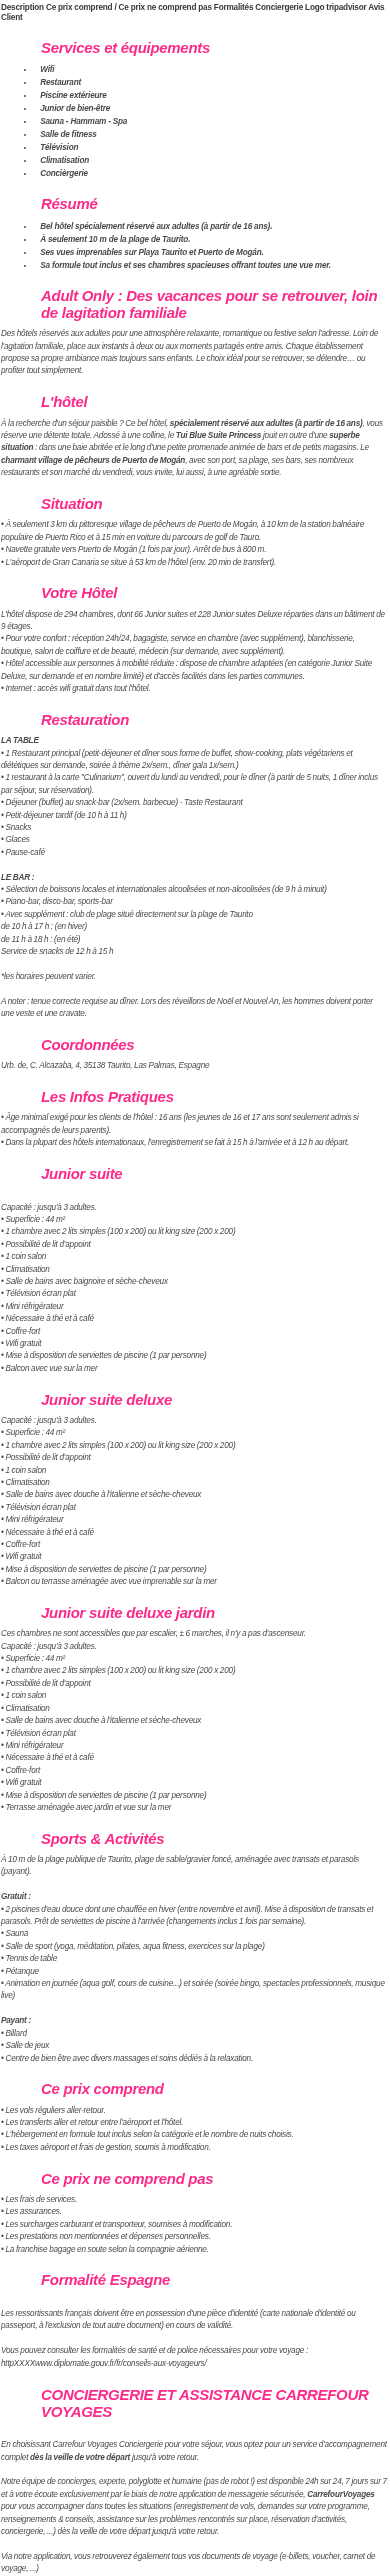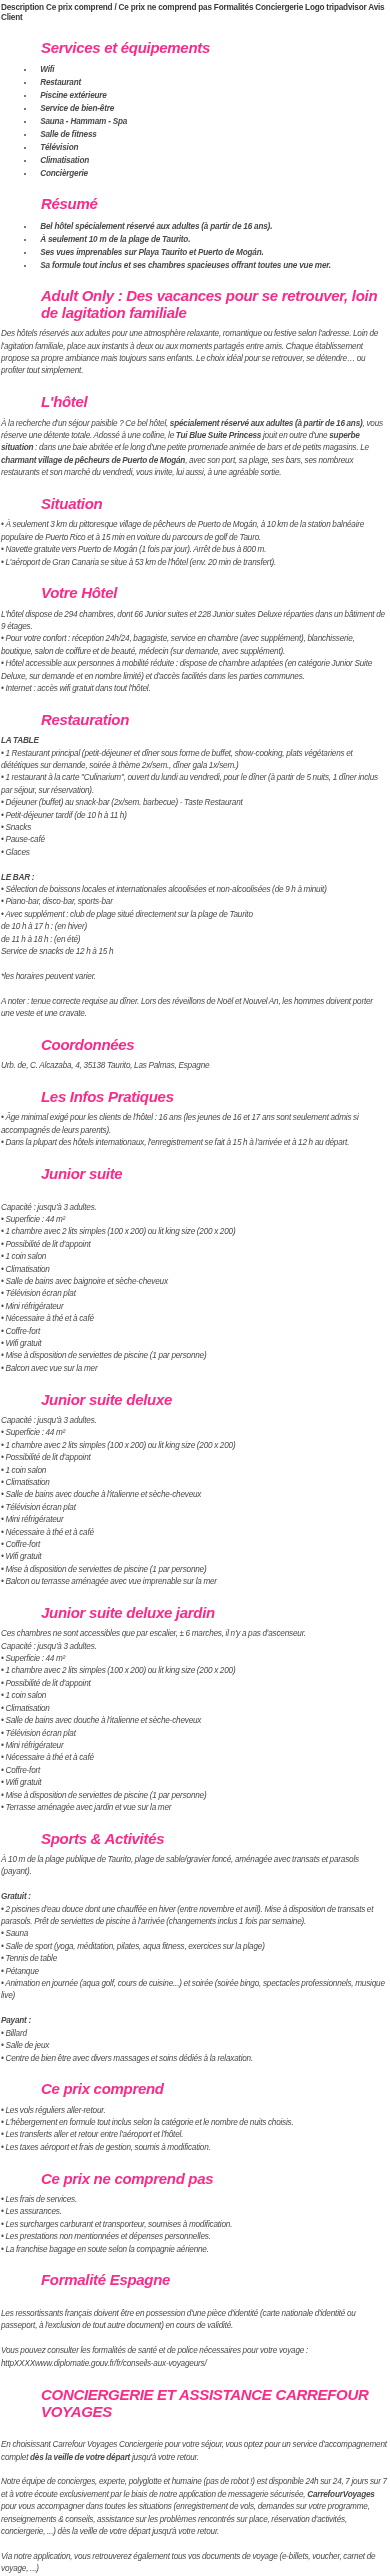--- a/index.html
+++ b/index.html
@@ -23,21 +23,21 @@
 <body>
 
 <div class="page">
   <div>
       <div class="nav"><span class="nav-item">Description</span> <span class="nav-item">Ce prix comprend / Ce prix ne comprend pas</span> <span class="nav-item">Formalités</span> <span class="nav-item">Conciergerie</span> <span class="nav-item">Logo tripadvisor</span> <span class="nav-item">Avis Client</span></div>
       <h2 class="section">Services et équipements</h2>
       <ul class="ul">
         <li>Wifi</li>
         <li>Restaurant</li>
         <li>Piscine extérieure</li>
-        <li>Service de bien-être</li>
+        <li>Junior de bien-être</li>
         <li>Sauna - Hammam - Spa</li>
         <li>Salle de fitness</li>
         <li>Télévision</li>
         <li>Climatisation</li>
         <li>Concièrgerie</li>
       </ul>
       <h2 class="section">Résumé</h2>
       <ul class="ul">
         <li>Bel hôtel spécialement réservé aux adultes (à partir de 16 ans).</li>
         <li>À seulement 10 m de la plage de Taurito.</li>
@@ -57,22 +57,22 @@
       <p class="p pb">Pour votre confort : réception 24h/24, bagagiste, service en chambre (avec supplément), blanchisserie, boutique, salon de coiffure et de beauté, médecin (sur demande, avec supplément).</p>
       <p class="p pb">Hôtel accessible aux personnes à mobilité réduite : dispose de chambre adaptées (en catégorie Junior Suite Deluxe, sur demande et en nombre limité) et d'accès facilités dans les parties communes.</p>
       <p class="p pb">Internet : accès wifi gratuit dans tout l'hôtel.</p>
       <h2 class="section">Restauration</h2>
       <p class="p label">LA TABLE</p>
       <p class="p pb">1 Restaurant principal (petit-déjeuner et dîner sous forme de buffet, show-cooking, plats végétariens et diététiques sur demande, soirée à thème 2x/sem., dîner gala 1x/sem.)</p>
       <p class="p pb">1 restaurant à la carte "Culinarium", ouvert du lundi au vendredi, pour le dîner (à partir de 5 nuits, 1 dîner inclus par séjour, sur réservation).</p>
       <p class="p pb">Déjeuner (buffet) au snack-bar (2x/sem. barbecue) - Taste Restaurant</p>
       <p class="p pb">Petit-déjeuner tardif (de 10 h à 11 h)</p>
       <p class="p pb">Snacks</p>
+      <p class="p pb">Glaces</p>
       <p class="p pb">Pause-café</p>
-      <p class="p pb">Glaces</p>
       <div class="gap"></div>
       <p class="p label">LE BAR :</p>
       <p class="p pb">Sélection de boissons locales et internationales alcoolisées et non-alcoolisées (de 9 h à minuit)</p>
       <p class="p pb">Piano-bar, disco-bar, sports-bar</p>
       <p class="p pb">Avec supplément : club de plage situé directement sur la plage de Taurito</p>
       <p class="p">de 10 h à 17 h : (en hiver)</p>
       <p class="p">de 11 h à 18 h : (en été)</p>
       <p class="p">Service de snacks de 12 h à 15 h</p>
       <div class="gap"></div>
       <p class="p">*les horaires peuvent varier.</p>
@@ -140,22 +140,22 @@
       <p class="p pb">Tennis de table</p>
       <p class="p pb">Pétanque</p>
       <p class="p pb">Animation en journée (aqua golf, cours de cuisine...) et soirée (soirée bingo, spectacles professionnels, musique live)</p>
       <div class="gap"></div>
       <p class="p label">Payant :</p>
       <p class="p pb">Billard</p>
       <p class="p pb">Salle de jeux</p>
       <p class="p pb">Centre de bien être avec divers massages et soins dédiés à la relaxation.</p>
       <h2 class="section">Ce prix comprend</h2>
       <p class="p pb">Les vols réguliers aller-retour.</p>
+      <p class="p pb">Les transferts aller et retour entre l'aéroport et l'hôtel.</p>
       <p class="p pb">L'hébergement en formule tout inclus selon la catégorie et le nombre de nuits choisis.</p>
-      <p class="p pb">Les transferts aller et retour entre l'aéroport et l'hôtel.</p>
       <p class="p pb">Les taxes aéroport et frais de gestion, soumis à modification.</p>
       <h2 class="section">Ce prix ne comprend pas</h2>
       <p class="p pb">Les frais de services.</p>
       <p class="p pb">Les assurances.</p>
       <p class="p pb">Les surcharges carburant et transporteur, soumises à modification.</p>
       <p class="p pb">Les prestations non mentionnées et dépenses personnelles.</p>
       <p class="p pb">La franchise bagage en soute selon la compagnie aérienne.</p>
       <h2 class="section">Formalité Espagne</h2>
       <div class="gap"></div>
       <p class="p">Les ressortissants français doivent être en possession d'une pièce d'identité (carte nationale d'identité ou passeport, à l'exclusion de tout autre document) en cours de validité.</p>

